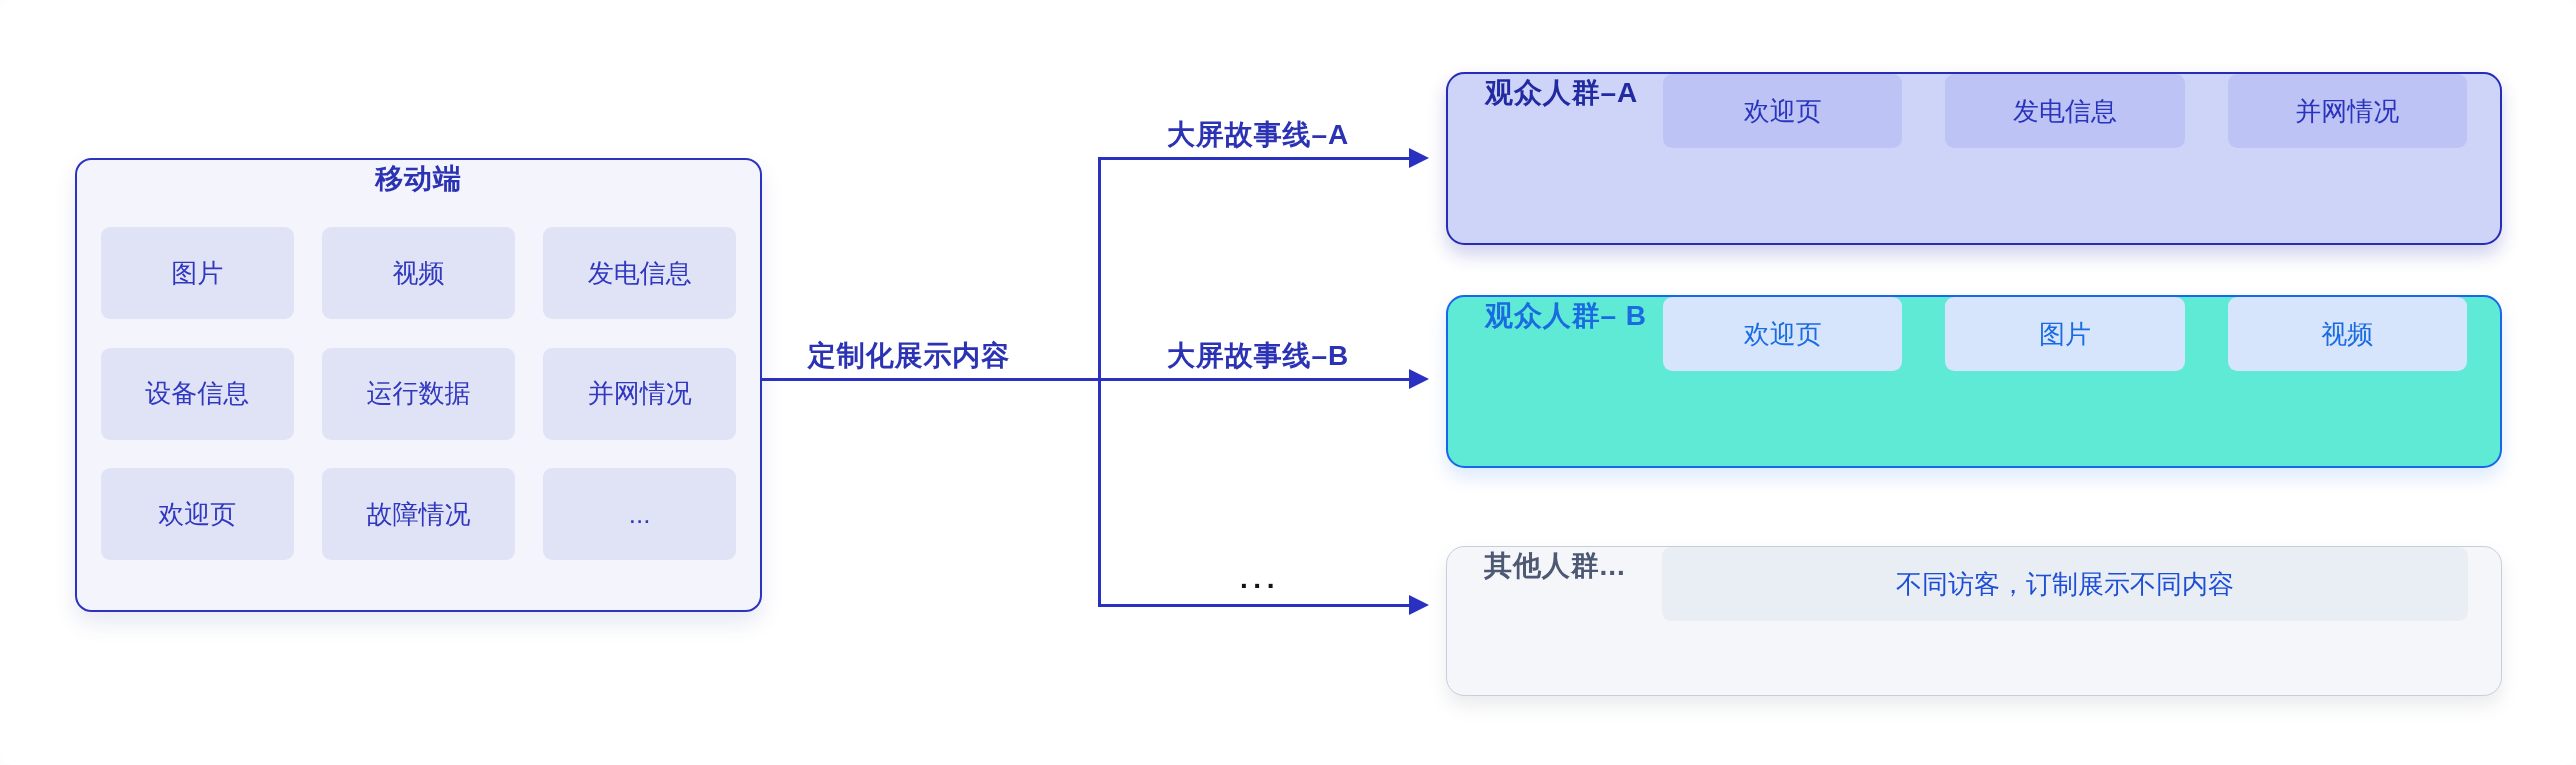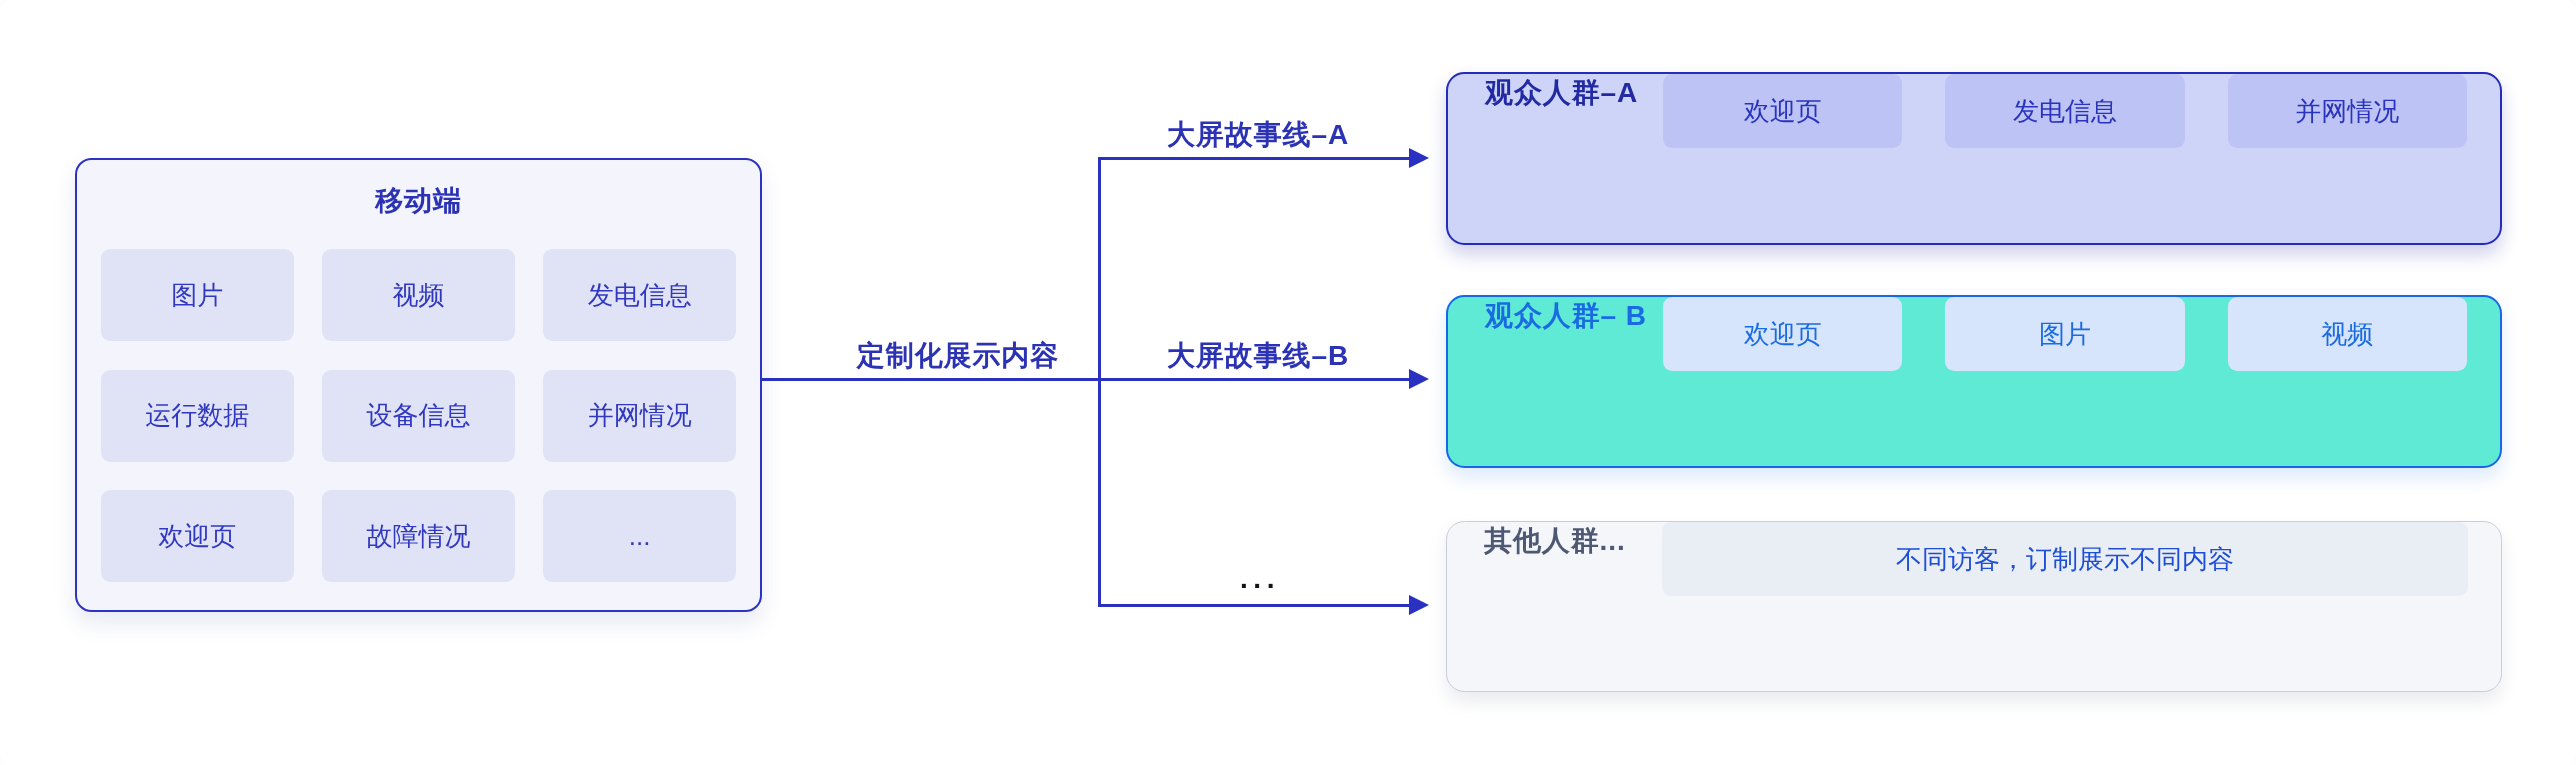--- a/index.html
+++ b/index.html
@@ -7,21 +7,21 @@
   body { font-family:"Liberation Sans","DejaVu Sans",sans-serif; }
   .canvas { position:relative; width:2576px; height:765px; background:#ffffff; border-radius:13px; overflow:hidden; }
 
   
   .mobile-panel {
     position:absolute; left:75px; top:158px; width:687px; height:454px;
     background:#f3f4fc; border:2.8px solid #2c33c0; border-radius:16.6px;
     box-shadow:0 11px 22px rgba(60,70,160,0.12);
   }
   .panel-title {
-    padding-top:22px; text-align:center;
+    text-align:center;
     font-size:28px; font-weight:bold; color:#2b32b4; letter-spacing:0.9px;
   }
   .cell-grid {
     margin:29px 24px 0 24px;
     display:grid; grid-template-columns:repeat(3,1fr); gap:28.5px;
   }
   .cell {
     height:92px; background:#e0e3f6; border-radius:9.2px;
     display:flex; align-items:center; justify-content:center;
     font-size:26px; color:#3038c0;
@@ -56,53 +56,53 @@
     flex:1; height:74px; border-radius:9.2px;
     display:flex; align-items:center; justify-content:center;
     font-size:26px;
   }
   .group-a { top:72px;  height:173px; background:#ced4f8; border:2.8px solid #252cb8; box-shadow:0 9.2px 18.4px rgba(46,52,170,0.22); }
   .group-a .group-label { color:#212aa0; }
   .group-a .chip { background:#bdc4f5; color:#2a33bb; }
   .group-b { top:295px; height:173px; background:#5eead4; border:2.8px solid #1767e8; box-shadow:0 9.2px 18.4px rgba(23,103,232,0.14); }
   .group-b .group-label { color:#1a6be2; }
   .group-b .chip { background:#d6e5fb; color:#1a6be2; }
-  .group-c { top:521px; height:171px; background:#f5f6fa; border:1.8px solid #c7cdd9; box-shadow:0 9.2px 16.6px rgba(120,130,150,0.15); }
+  .group-c { top:546px; height:150px; background:#f5f6fa; border:1.8px solid #c7cdd9; box-shadow:0 9.2px 16.6px rgba(120,130,150,0.15); }
   .group-c .group-label { color:#4d5872; }
   .group-c .chip { background:#e9edf4; color:#1d4ed8; }
 </style>
 </head>
 <body>
 
 <div class="canvas">
 
   <div class="mobile-panel">
     <div class="panel-title">移动端</div>
     <div class="cell-grid">
       <div class="cell">图片</div>
       <div class="cell">视频</div>
       <div class="cell">发电信息</div>
+      <div class="cell">设备信息</div>
       <div class="cell">运行数据</div>
-      <div class="cell">设备信息</div>
       <div class="cell">并网情况</div>
       <div class="cell">欢迎页</div>
       <div class="cell">故障情况</div>
       <div class="cell">...</div>
     </div>
   </div>
 
   <div class="line" style="left:760px;  top:378px; width:650px; height:2.8px;"></div>
   <div class="line" style="left:1098px; top:157px; width:2.8px;  height:450px;"></div>
   <div class="line" style="left:1098px; top:157px; width:311px; height:2.8px;"></div>
   <div class="line" style="left:1098px; top:604px; width:311px; height:2.8px;"></div>
   <div class="arrowhead" style="left:1409px; top:148px;"></div>
   <div class="arrowhead" style="left:1409px; top:369px;"></div>
   <div class="arrowhead" style="left:1409px; top:595px;"></div>
 
-  <div class="flow-label" style="left:728px;  top:337px;">定制化展示内容</div>
+  <div class="flow-label" style="left:679px;  top:337px;">定制化展示内容</div>
   <div class="flow-label" style="left:1028px; top:337px;">大屏故事线–B</div>
   <div class="flow-label" style="left:1028px; top:116px;">大屏故事线–A</div>
   <div class="flow-dots" style="left:1030px; top:563px;">...</div>
 
   <div class="group group-a">
     <div class="group-label">观众人群–A</div>
     <div class="chips">
       <div class="chip">欢迎页</div>
       <div class="chip">发电信息</div>
       <div class="chip">并网情况</div>

